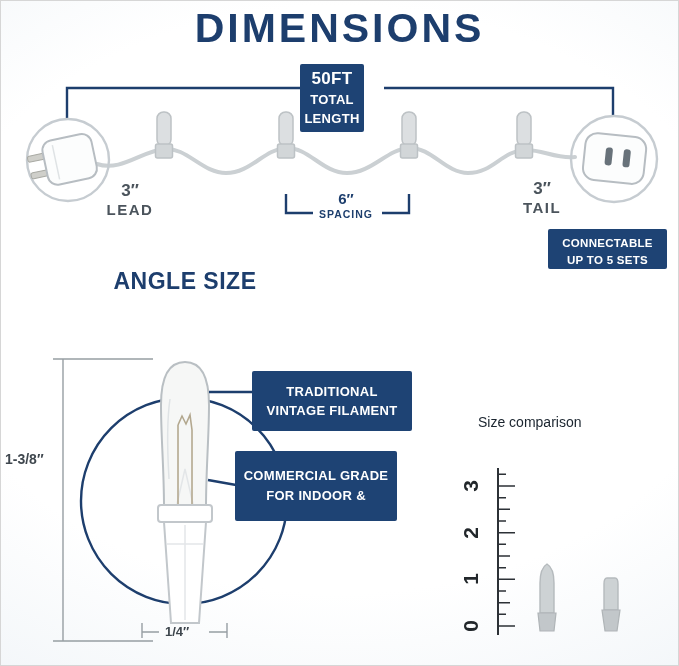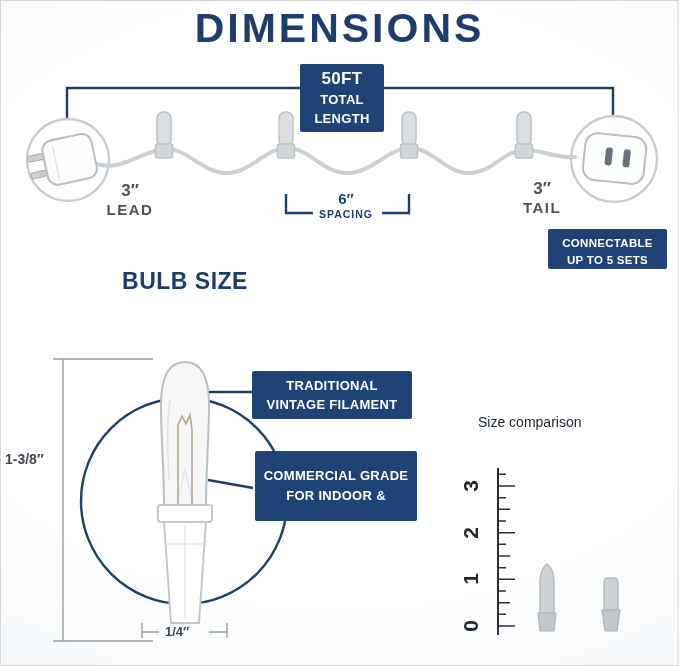--- a/index.html
+++ b/index.html
@@ -17,25 +17,25 @@
     color:var(--navy,#1d3e6d);
   }
 
   .art { position:absolute; top:0; left:0; }
 
   .badge {
     position:absolute; background:var(--badge-blue,#1e4374); color:#fff;
     display:flex; flex-direction:column; justify-content:center;
     text-align:center; font-weight:700; border-radius:2px; letter-spacing:.3px;
   }
-  .badge-50ft   { left:299px; top:63px;  width:84px;  height:68px; font-size:13px; line-height:1.45; }
+  .badge-50ft   { left:299px; top:63px;  width:64px;  height:68px; font-size:13px; line-height:1.45; }
   .badge-50ft .lg { font-size:17px; }
   .badge-connect{ left:547px; top:228px; width:119px; height:40px; font-size:11.5px; line-height:1.5;justify-content:flex-end; }
-  .callout-1    { left:251px; top:370px; width:160px; height:48px; font-size:13px; line-height:1.5; }
-  .callout-2    { left:254px; top:450px; width:162px; height:70px; font-size:13px; line-height:1.55; }
+  .callout-1    { left:251px; top:370px; width:160px; height:60px; font-size:13px; line-height:1.5; }
+  .callout-2    { left:234px; top:450px; width:162px; height:70px; font-size:13px; line-height:1.55; }
 
   .lbl { position:absolute; text-align:center; font-weight:700; color:#4b545c; }
   .lbl .val { font-size:17px; line-height:1.1; }
   .lbl .sub { font-size:15px; letter-spacing:1.5px; }
   .lead-lbl { left:93px;  top:181px; width:72px; }
   .tail-lbl { left:505px; top:179px; width:72px; }
   .spacing-lbl { left:311px; top:190px; width:68px; color:var(--navy,#1d3e6d); }
   .spacing-lbl .val { font-size:15px; }
   .spacing-lbl .sub { font-size:10.5px; letter-spacing:1px; }
 
@@ -189,21 +189,21 @@
     <div class="val">3″</div>
     <div class="sub">TAIL</div>
   </div>
 
   <div class="badge badge-connect">
     <div>CONNECTABLE</div>
     <div>UP TO 5 SETS</div>
   </div>
 
   <div class="bulb-heading">
-    <div>BULB SIZE</div>
+    <div>ANGLE SIZE</div>
   </div>
 
   <div class="badge callout-1">
     <div>TRADITIONAL</div>
     <div>VINTAGE FILAMENT</div>
   </div>
   <div class="badge callout-2">
     <div>COMMERCIAL GRADE</div>
     <div>FOR INDOOR &amp;</div>
   </div>

